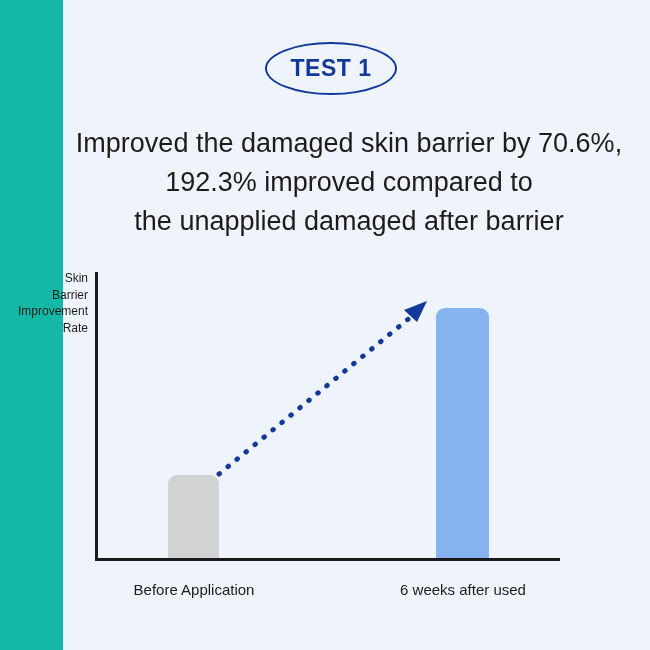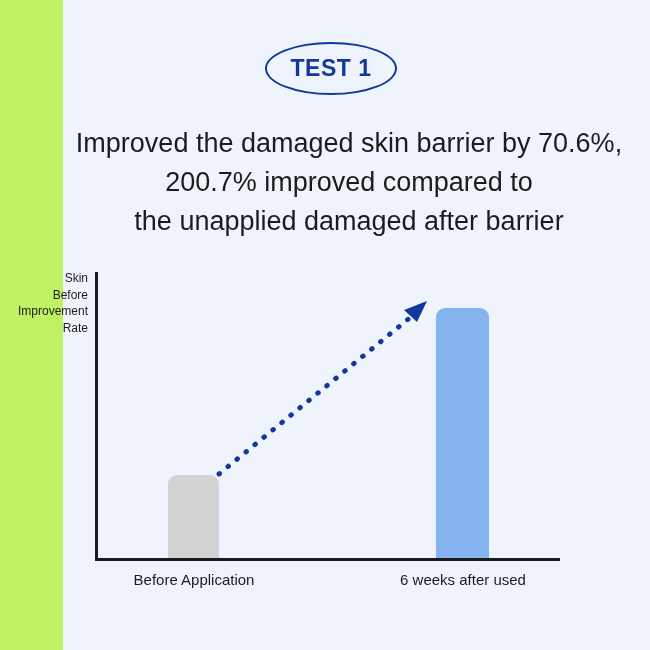--- a/index.html
+++ b/index.html
@@ -10,21 +10,21 @@
     width: 650px;
     height: 650px;
     font-family: "Liberation Sans", sans-serif;
     background: #ffffff;
     overflow: hidden;
   }
   #page {
     position: relative;
     width: 650px;
     height: 650px;
-    background: #bef264;
+    background: #14b8a6;
   }
   
   #bg-panel {
     position: absolute;
     left: 63px;
     top: 0;
     width: 587px;
     height: 650px;
     background: #eff4fc;
   }
@@ -156,47 +156,48 @@
     font-size: 27px;
     font-weight: bold;
   }
 
   .x-tick-label {
     position: absolute;
     font-size: 15px;
     color: #1c1c1c;
     text-align: center;
     white-space: nowrap;
+    margin-top: 10px;
   }
   #x-label-before { left: 83px; top: 571px; width: 222px; }
   #x-label-after  { left: 352px; top: 571px; width: 222px; }
 </style>
 </head>
 <body>
 
 <div id="page">
 
   <div id="bg-panel"></div>
 
   <div id="badge">
     <div id="badge-ellipse"></div>
     <div id="badge-label">TEST 1</div>
   </div>
 
   <div id="headline">
     <span class="hl-line">Improved the damaged skin barrier by 70.6%,</span>
-    <span class="hl-line">200.7% improved compared to</span>
+    <span class="hl-line">192.3% improved compared to</span>
     <span class="hl-line">the unapplied damaged after barrier</span>
   </div>
 
   <div id="chart">
 
     <div id="y-axis-title">
       <span class="ax-line">Skin</span>
-      <span class="ax-line">Before</span>
+      <span class="ax-line">Barrier</span>
       <span class="ax-line">Improvement</span>
       <span class="ax-line">Rate</span>
     </div>
 
     <div id="axis-y-line"></div>
     <div id="axis-x-line"></div>
 
     <div class="bar" id="bar-before"></div>
     <div class="bar" id="bar-after"></div>
 

